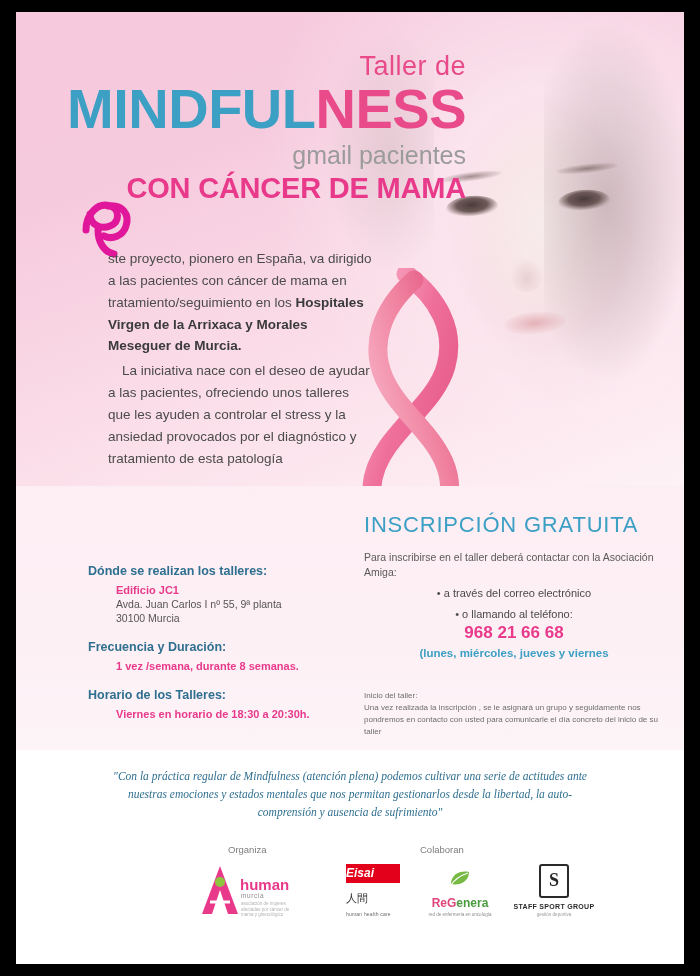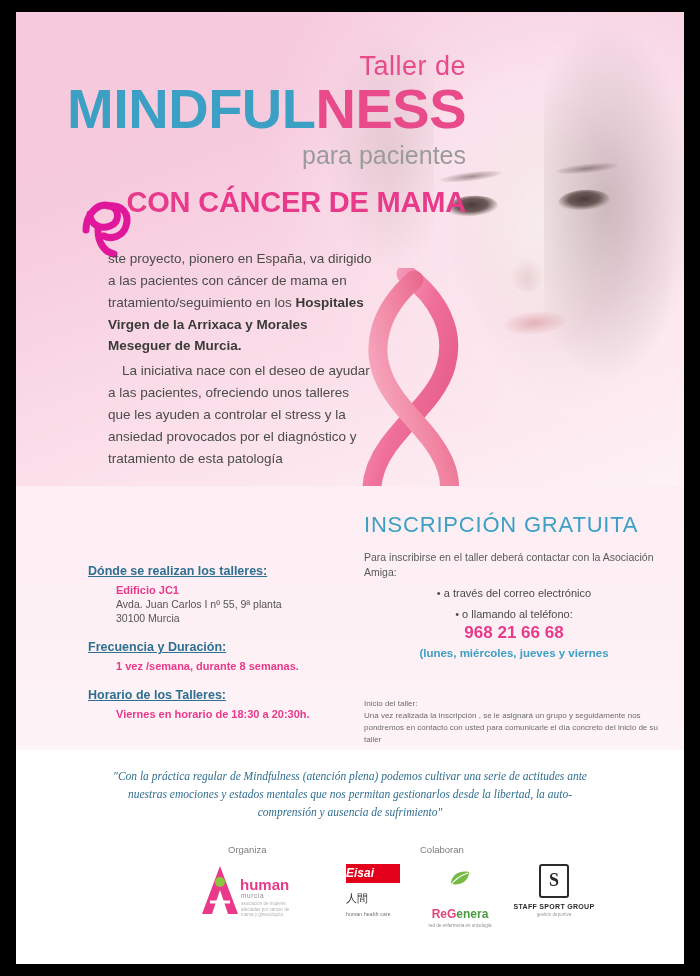--- a/index.html
+++ b/index.html
@@ -134,21 +134,21 @@
     font-size: 25px;
     font-weight: 300;
     line-height: 1.2;
     margin-top: 3px;
   }
   .t-con {
     color: #e8398a;
     font-size: 29px;
     font-weight: bold;
     line-height: 1.15;
-    margin-top: 16px;
+    margin-top: 2px;
     letter-spacing: -0.2px;
   }
 
   
   .body-text {
     position: absolute;
     left: 92px;
     top: 236px;
     width: 264px;
     color: #4b4b4b;
@@ -223,36 +223,34 @@
     margin-top: 3px;
   }
   .insc-note {
     position: absolute;
     left: 348px;
     top: 204px;
     width: 302px;
     color: #6d6d6d;
     font-size: 8px;
     line-height: 1.5;
-    margin-top: 8px;
   }
   .insc-note .nt-title { display: block; }
 
   .left-info {
     position: absolute;
     left: 72px;
     top: 78px;
     width: 250px;
   }
   .li-head {
     color: #2f6f90;
     font-size: 12.5px;
     font-weight: bold;
     margin-top: 16px;
-    text-decoration: underline;
   }
   .li-head:first-child { margin-top: 0; }
   .li-sub {
     color: #e8398a;
     font-size: 11px;
     font-weight: bold;
     margin-top: 6px;
     padding-left: 28px;
   }
   .li-line {
@@ -365,21 +363,21 @@
     left: 398px;
     top: 34px;
     width: 92px;
     height: 48px;
     text-align: center;
   }
   .redenera-word {
     font-size: 12px;
     font-weight: bold;
     color: #4a9a3f;
-    margin-top: 15px;
+    margin-top: 4px;
   }
   .redenera-word .r-red { color: #e0457b; }
   .redenera-sub {
     color: #8d8d8d;
     font-size: 4.5px;
     margin-top: 2px;
     line-height: 1.3;
   }
 
   .logo-staff {
@@ -428,21 +426,21 @@
     <div class="eye left"></div>
     <div class="eye right"></div>
     <div class="nose"></div>
     <div class="lips"></div>
 
     <div class="title-block">
       <div class="t-taller">Taller de</div>
       <div class="t-mind">
         <span class="c1">MINDFUL</span><span class="c2">NESS</span>
       </div>
-      <div class="t-para">para pacientes</div>
+      <div class="t-para">gmail pacientes</div>
       <div class="t-con">CON CÁNCER DE MAMA</div>
     </div>
 
     <div class="dropcap-mark">
       <svg width="56" height="64" viewBox="0 0 56 64" xmlns="http://www.w3.org/2000/svg">
         <path d="M8 34 C8 18 20 6 32 10 C42 13 42 26 32 30 C22 34 12 28 12 18" fill="none" stroke="#e0179a" stroke-width="7" stroke-linecap="round"></path>
         <path d="M30 10 C44 8 52 18 48 30 C45 40 34 44 26 40" fill="none" stroke="#e0179a" stroke-width="7" stroke-linecap="round"></path>
         <path d="M20 34 C20 46 26 56 36 58" fill="none" stroke="#e0179a" stroke-width="7" stroke-linecap="round"></path>
       </svg>
     </div>

